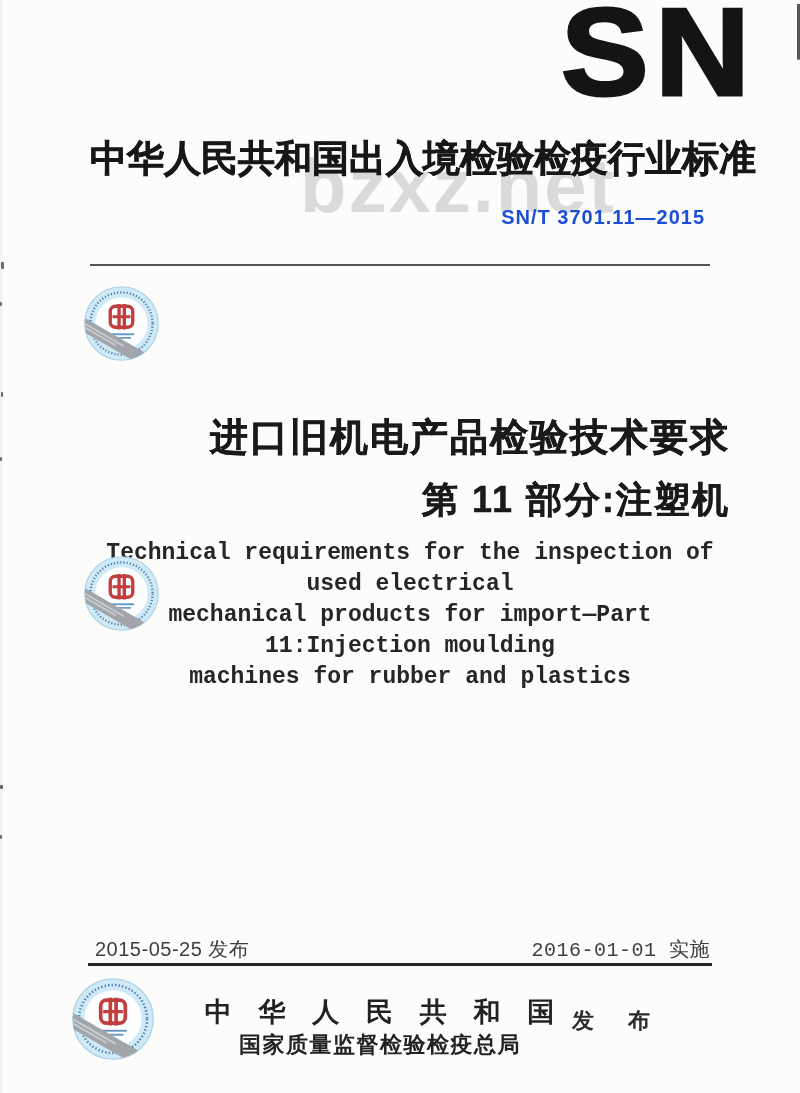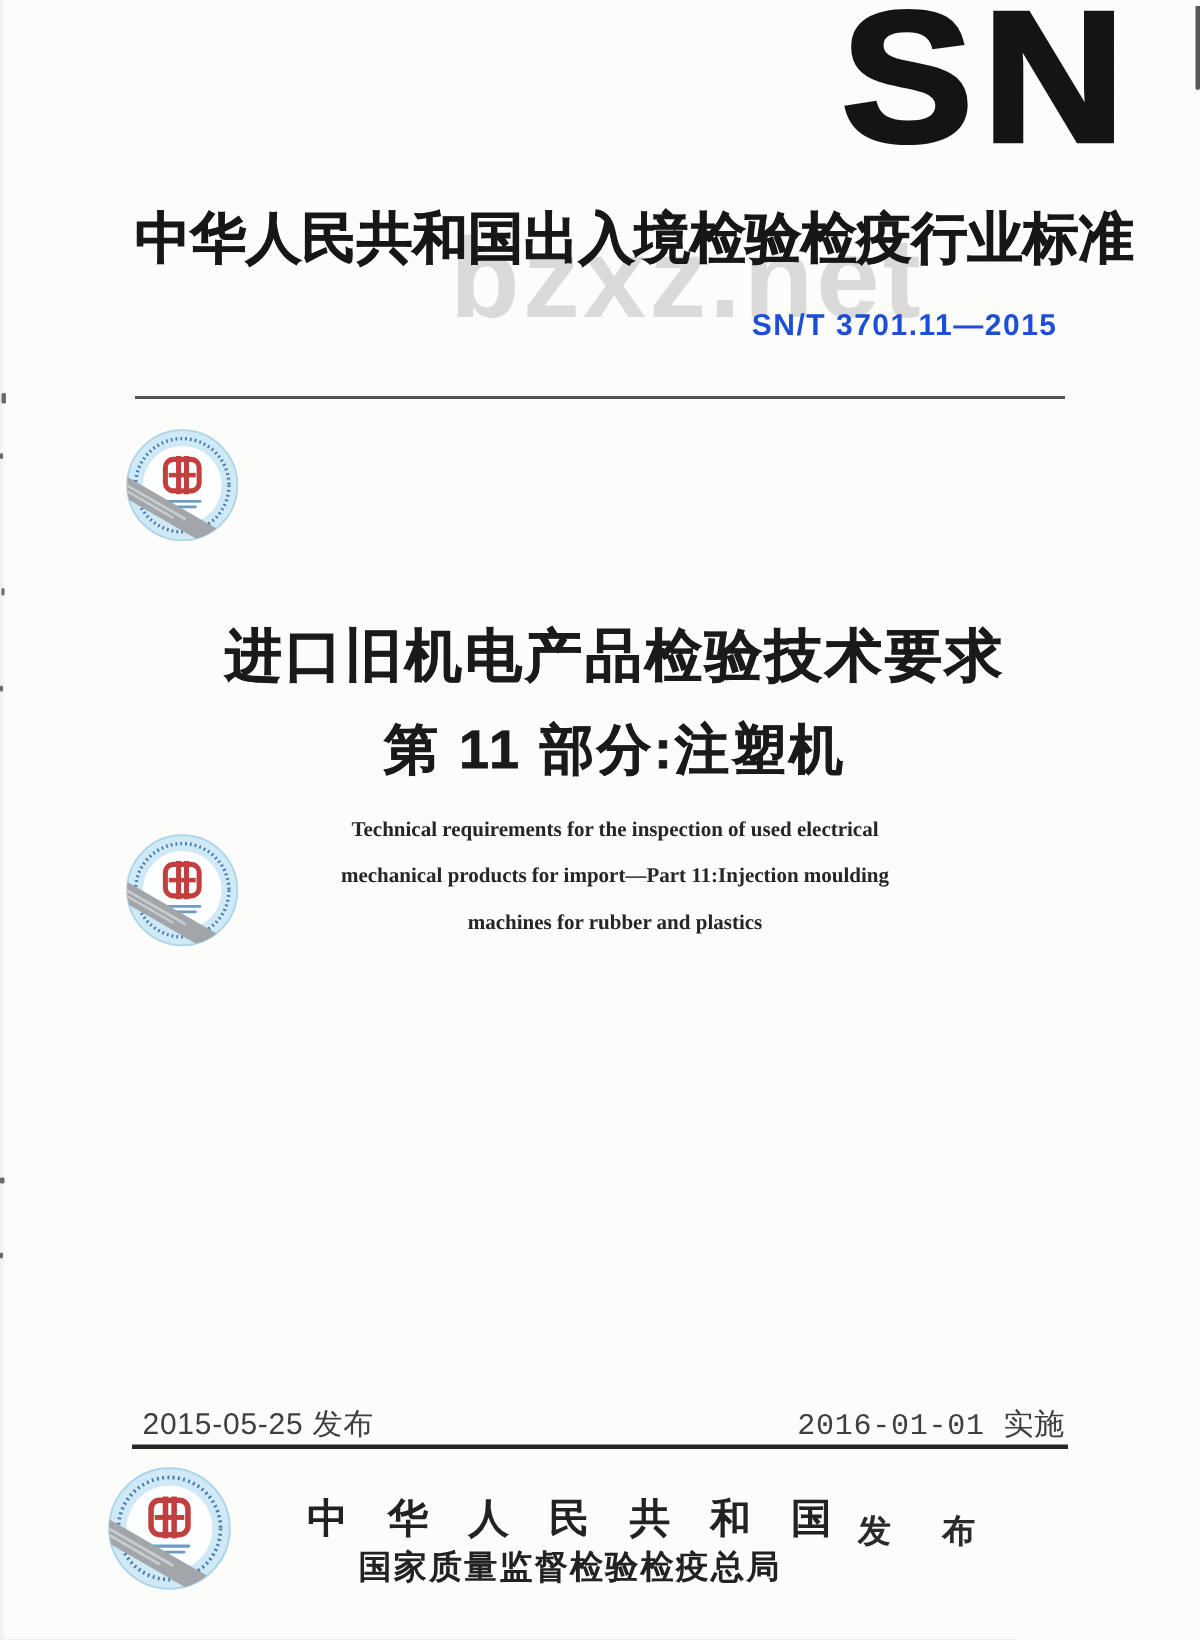--- a/index.html
+++ b/index.html
@@ -42,28 +42,28 @@
   .std-num{
     position:absolute;top:206px;right:95px;
     font-size:20px;font-weight:bold;letter-spacing:1px;color:#1d4ed8;
     z-index:2;
   }
   .rule-top{
     position:absolute;left:90px;top:264px;width:620px;height:2px;
     background:#555;
   }
 
-  .cn-title{position:absolute;left:90px;top:412px;width:640px;text-align:center;z-index:2;}
+  .cn-title{position:absolute;left:90px;top:412px;width:640px;text-align:right;z-index:2;}
   .cn-title .line1{font-size:38px;font-weight:bold;letter-spacing:2px;color:#1a1a1a;-webkit-text-stroke:0.5px #1a1a1a;}
   .cn-title .line2{margin-top:13px;font-size:36px;font-weight:bold;letter-spacing:2px;color:#1a1a1a;-webkit-text-stroke:0.5px #1a1a1a;}
 
   .en-title{
     position:absolute;left:80px;top:538px;width:660px;text-align:center;
-    font-family:Liberation Serif, serif;font-weight:bold;
-    font-size:14px;line-height:31px;color:#262626;z-index:2;
+    font-family:Liberation Mono, monospace;font-weight:bold;
+    font-size:23px;line-height:31px;color:#262626;z-index:2;
   }
 
   .dates-row{position:absolute;left:95px;top:936px;width:615px;height:24px;font-size:20px;color:#3f3f3f;}
   .date-issue{position:absolute;left:0;top:0;letter-spacing:0.5px;}
   .date-impl{position:absolute;right:0;top:0;letter-spacing:0.5px;font-family:Liberation Mono, monospace;}
   .rule-bottom{position:absolute;left:88px;top:963px;width:624px;height:3px;background:#262626;}
 
   .publisher{position:absolute;left:80px;top:994px;width:600px;text-align:center;z-index:2;}
   .publisher .pub1{
     font-family:"Liberation Serif",serif;font-weight:bold;

